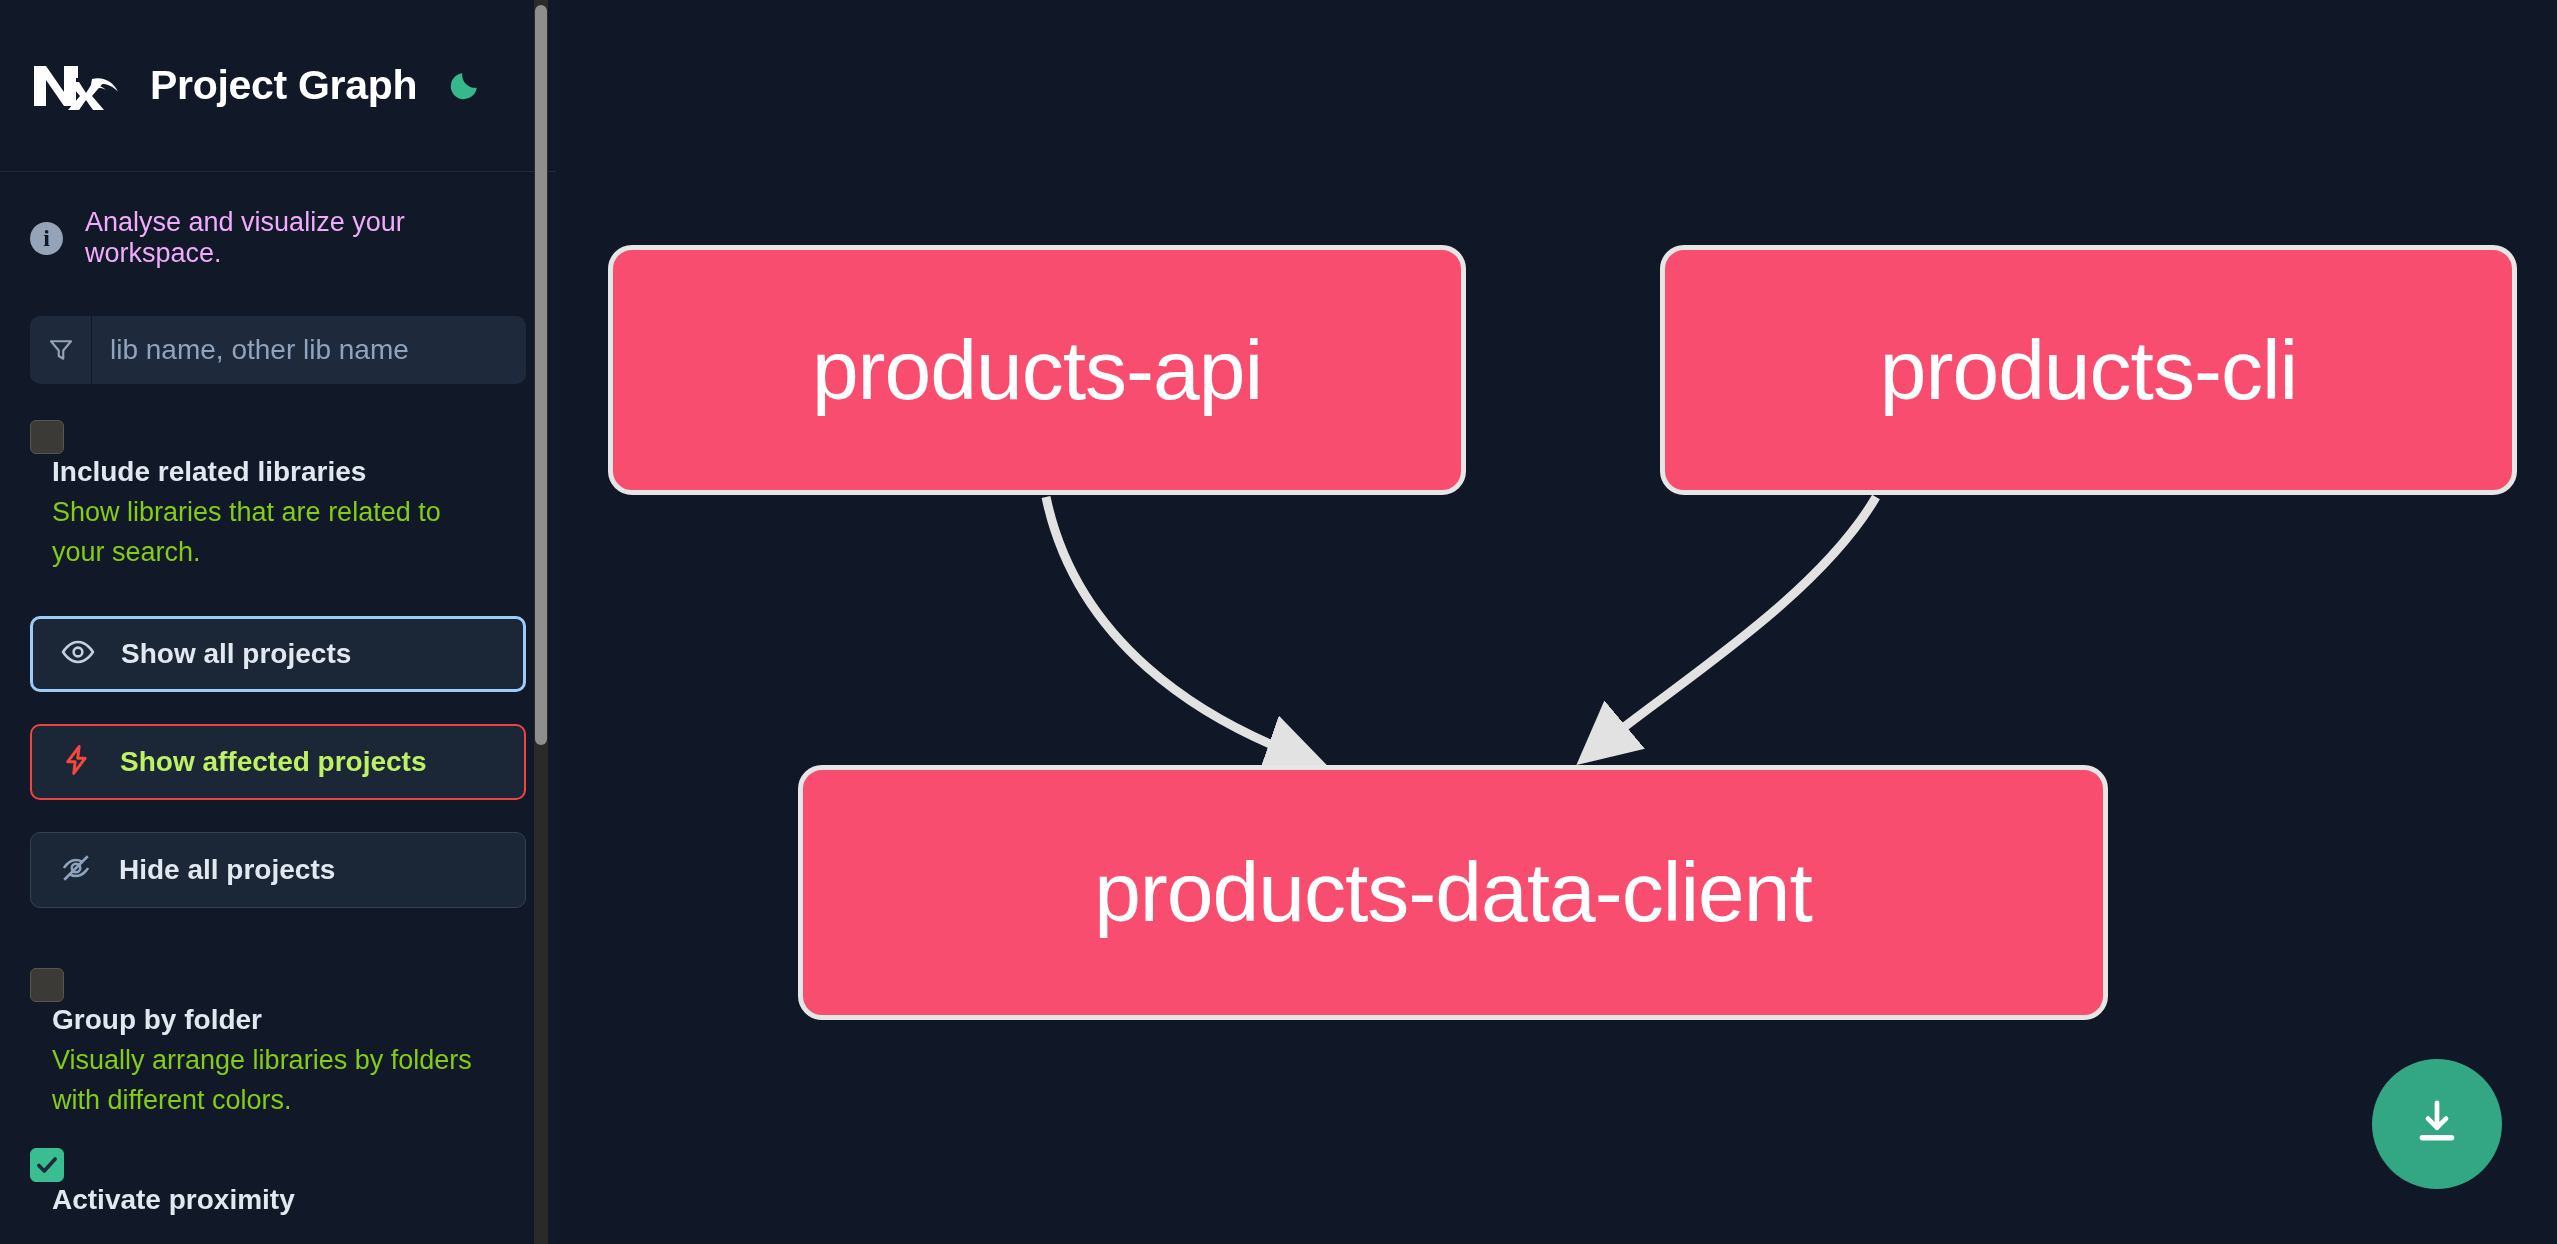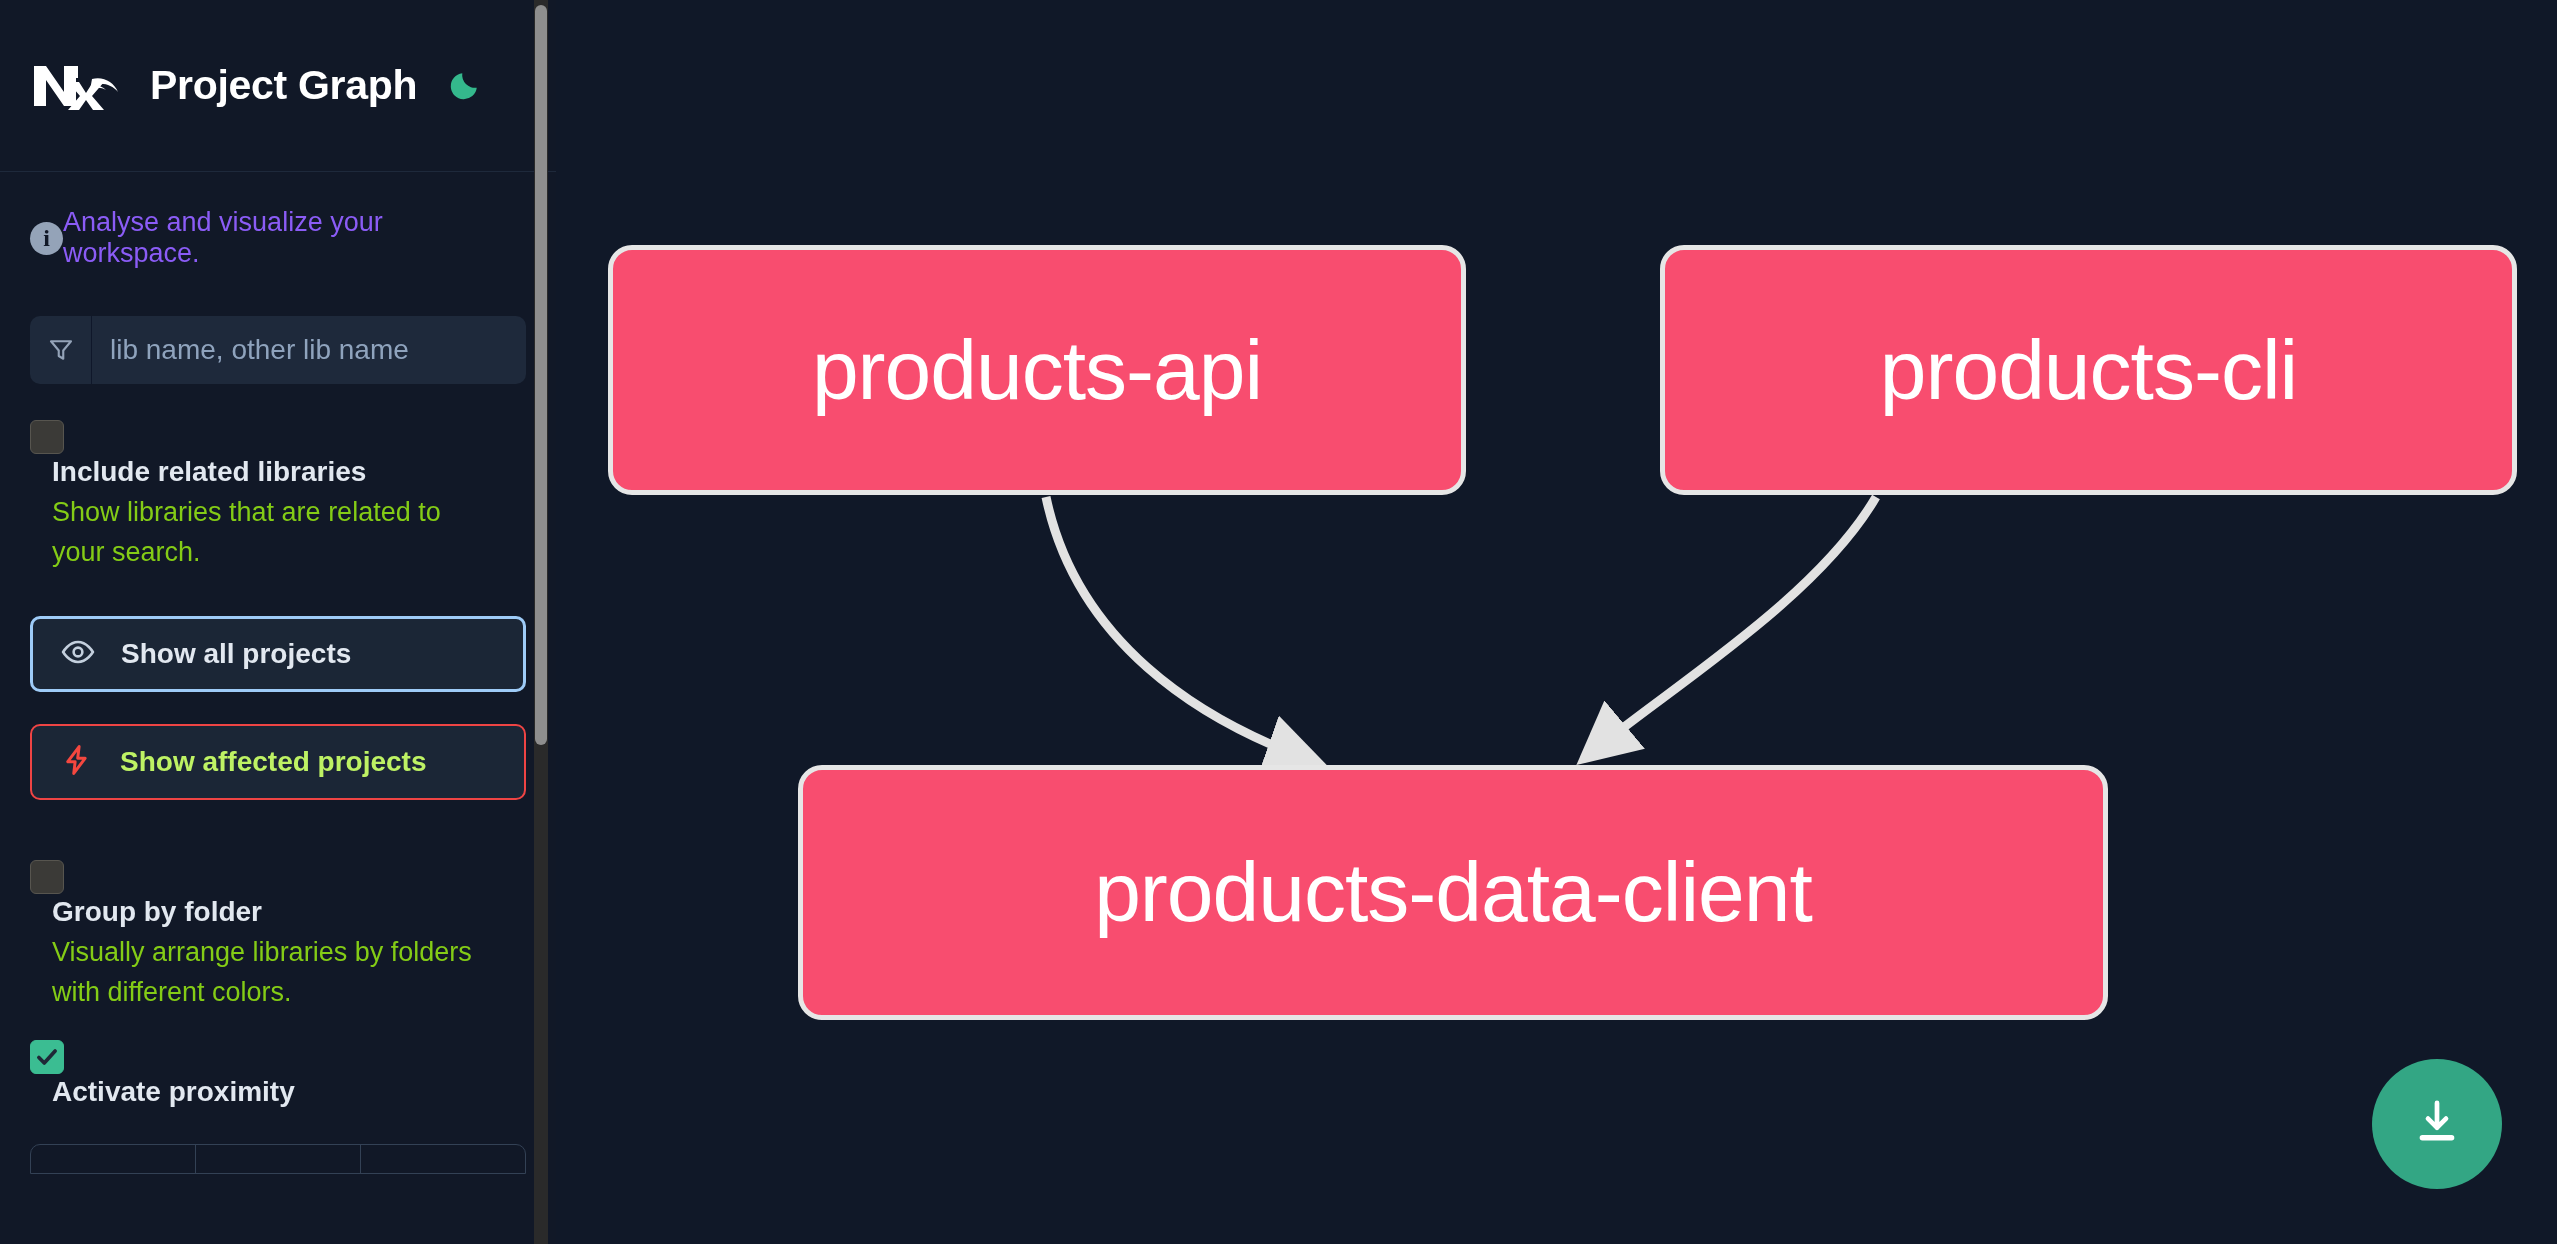--- a/index.html
+++ b/index.html
@@ -54,21 +54,22 @@
   .info-icon {
     width: 33px; height: 33px; flex: 0 0 33px;
     border-radius: 50%;
     background: #94a3b8;
     color: #111827;
     display: flex; align-items: center; justify-content: center;
     font-size: 24px; font-weight: 700;
     font-family: "Liberation Serif", serif;
   }
   .info-text {
-    color: #8b5cf6;
+    margin-left: 22px;
+    color: #f0abfc;
     font-size: 27px;
   }
 
   .search-wrap {
     margin: 47px 30px 8px 30px;
     height: 68px;
     display: flex; align-items: stretch;
     background: #1e293b;
     border-radius: 10px;
     overflow: hidden;
@@ -249,20 +250,31 @@
 
         <div class="act-btn btn-affected">
           <span>
             <svg viewBox="0 0 24 24" width="34" height="34" aria-hidden="true">
               <path fill="none" stroke="#f4473f" stroke-width="2.1" stroke-linejoin="round" stroke-linecap="round" d="M13.5 2.5 5.5 13.2h5.2l-1 8.3 8-10.7h-5.2z"></path>
             </svg>
           </span>
           <span class="lbl">Show affected projects</span>
         </div>
 
+        <div class="act-btn btn-hide-all">
+          <span>
+            <svg viewBox="0 0 24 24" width="34" height="34" aria-hidden="true">
+              <path fill="none" stroke="#8fa3bd" stroke-width="1.8" d="M3.5 12S6.7 6.3 12 6.3c1.5 0 2.8.4 4 1"></path>
+              <path fill="none" stroke="#8fa3bd" stroke-width="1.8" d="M20.5 12s-3.2 5.7-8.5 5.7c-1.8 0-3.3-.6-4.6-1.4"></path>
+              <circle cx="12" cy="12" r="3" fill="none" stroke="#8fa3bd" stroke-width="1.8"></circle>
+              <line x1="3.7" y1="20.3" x2="20.3" y2="3.7" stroke="#8fa3bd" stroke-width="1.9"></line>
+            </svg>
+          </span>
+          <span class="lbl">Hide all projects</span>
+        </div>
       </div>
 
       <div class="check-block">
         <span class="cb cb-off"></span>
         <div class="check-body">
           <div class="check-title">Group by folder</div>
           <div class="check-desc">Visually arrange libraries by folders with different colors.</div>
         </div>
       </div>
 

